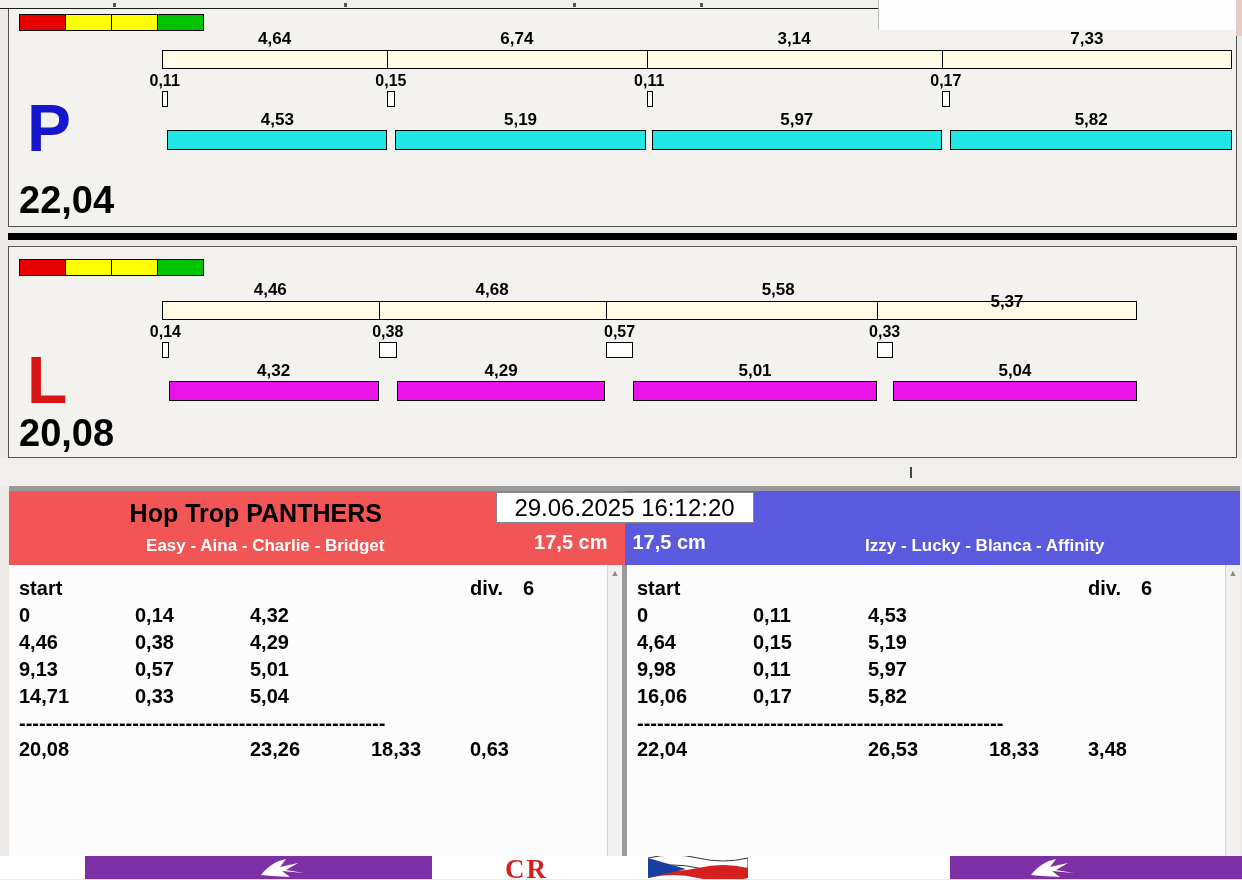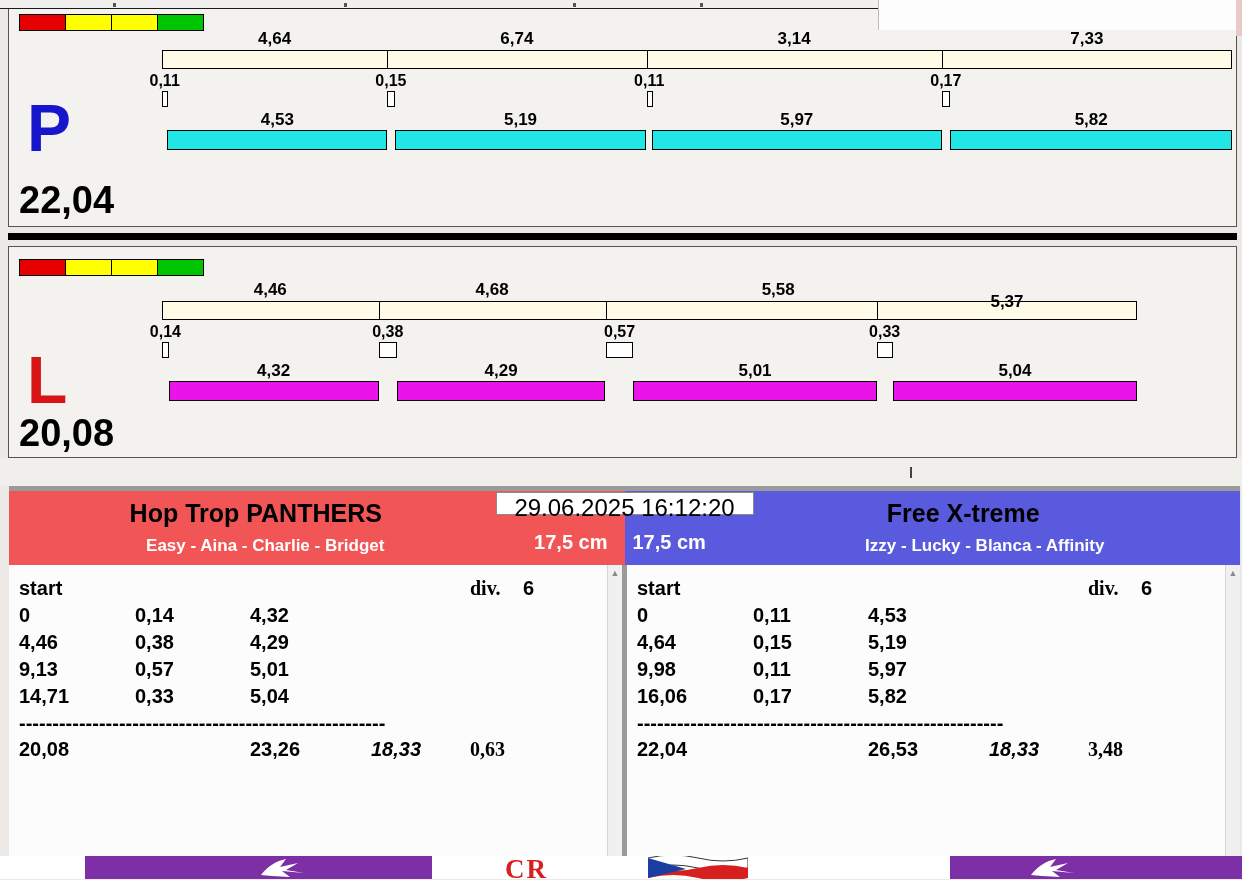--- a/index.html
+++ b/index.html
@@ -46,30 +46,30 @@
   .sb-header { flex: 1 1 50%; position: relative; }
   .team-title { position: absolute; top: 8px; font-size: 25px; font-weight: bold; color: #000; text-align: center; white-space: nowrap; }
   .hdr-left .team-title { left: 0; right: 122px; }
   .hdr-right .team-title { left: 62px; right: 0; }
   .dogs { position: absolute; top: 45px; font-size: 17px; font-weight: bold; color: #fff; text-align: center; white-space: nowrap; }
   .hdr-left .dogs { left: 0; right: 103px; }
   .hdr-right .dogs { left: 105px; right: 0; }
   .jump-height { position: absolute; top: 40px; font-size: 20px; font-weight: bold; color: #fff; white-space: nowrap; }
   .hdr-left .jump-height { right: 17px; }
   .hdr-right .jump-height { left: 8px; }
-  .datetime-box { position: absolute; left: 50%; transform: translateX(-50%); top: 1px; width: 258px; height: 23px; line-height: 29px; background: #fff; border: 1px solid #8a8a8a; font-size: 24px; text-align: center; color: #000; z-index: 3; }
+  .datetime-box { position: absolute; left: 50%; transform: translateX(-50%); top: 1px; width: 258px; height: 31px; line-height: 29px; background: #fff; border: 1px solid #8a8a8a; font-size: 24px; text-align: center; color: #000; z-index: 3; }
 
   .sb-body { display: flex; height: 291px; background: #9a9a9a; }
   .sb-panel { flex: 1 1 50%; background: #fcfcfc; position: relative; padding-top: 12px; overflow: hidden; }
   .sb-panel + .sb-panel { margin-left: 5px; }
   .trow { position: relative; height: 27px; }
   .trow.sep { height: 26px; }
   .tcell { position: absolute; font-size: 20px; font-weight: bold; color: #000; white-space: nowrap; }
   .c1 { left: 10px; } .c2 { left: 126px; } .c3 { left: 241px; }
-  .c4 { left: 362px; font-style: italic; } .c5 { left: 461px; font-family: Liberation Serif, serif; } .c6 { left: 514px; }
+  .c4 { left: 362px; } .c5 { left: 461px; } .c6 { left: 514px; }
   .scrollpane { position: absolute; top: 0; right: 0; bottom: 0; width: 15px; background: #f0f0f0; border-left: 1px solid #d5d5d5; }
   .scroll-up { display: block; text-align: center; font-size: 9px; color: #8a8a8a; padding-top: 3px; }
 
   
   .bottom-strip { height: 23px; background: #fff; position: relative; overflow: hidden; }
   .logo-purple { position: absolute; top: 0; height: 40px; background: #7d2fa6; }
   .lp-left { left: 85px; width: 347px; }
   .lp-right { left: 950px; right: 0; }
   .bird { position: absolute; top: 2px; width: 46px; height: 20px; }
   .bird-a { left: 175px; } .bird-b { left: 80px; }
@@ -170,21 +170,20 @@
   </div>
 
   <div class="scoreboard">
     <div class="sb-headers">
       <div class="sb-header hdr-left" style="background: rgb(242, 85, 85);">
         <div class="team-title">Hop Trop PANTHERS</div>
         <div class="dogs">Easy - Aina - Charlie - Bridget</div>
         <div class="jump-height">17,5 cm</div>
       </div>
       <div class="sb-header hdr-right" style="background: rgb(90, 90, 222);">
-        <div class="team-title">Free X-treme</div>
         <div class="dogs">Izzy - Lucky - Blanca - Affinity</div>
         <div class="jump-height">17,5 cm</div>
       </div>
       <div class="datetime-box">29.06.2025 16:12:20</div>
     </div>
 
     <div class="sb-body">
 
       <div class="sb-panel">
         <div class="trow">

